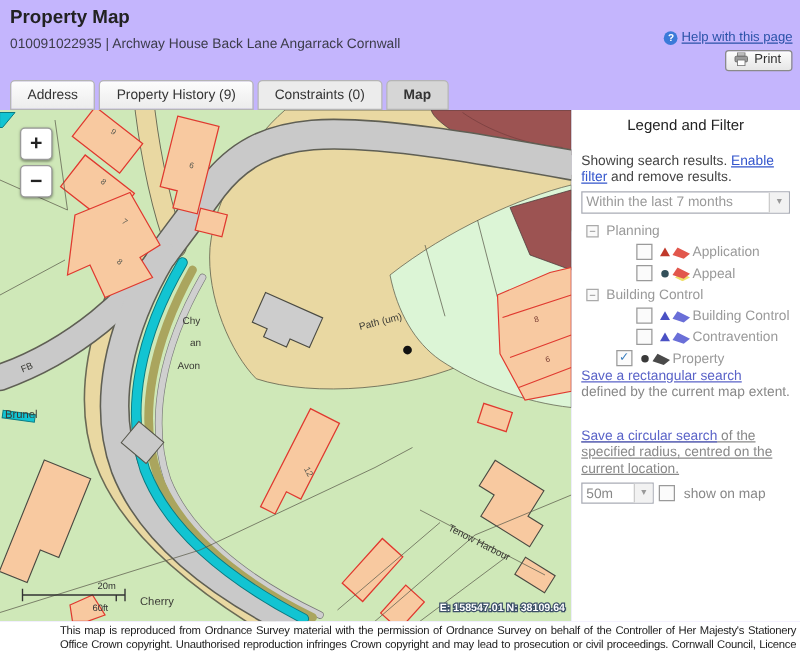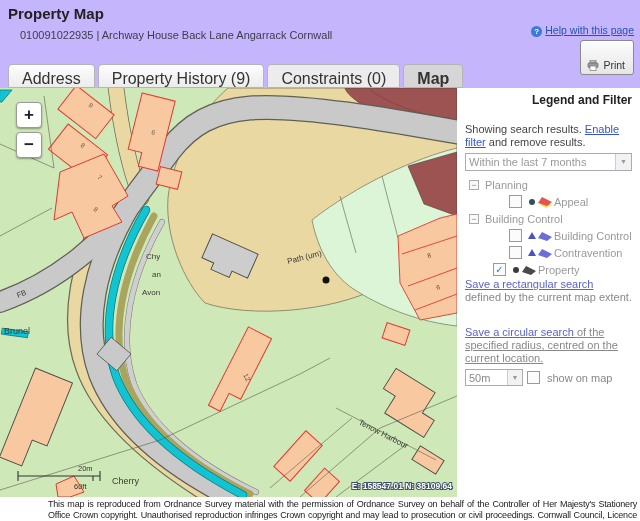--- a/index.html
+++ b/index.html
@@ -4,38 +4,38 @@
 <style>
   * { margin:0; padding:0; box-sizing:border-box; }
   html,body { width:640px; background:#fff; font-family:"Liberation Sans","DejaVu Sans",sans-serif; color:#333; }
   .page { width:640px; height:521px; position:relative; overflow:hidden; background:#c4b5fd; }
 
   
   .hdr { position:relative; height:64px; }
   .title { position:absolute; left:8px; top:5px; font-size:15px; font-weight:bold; color:#222; }
   .helplink { position:absolute; right:6px; top:24px; font-size:10.5px; color:#2a52a8; text-decoration:underline; cursor:pointer; }
   .helpico { display:inline-block; width:11px; height:11px; border-radius:50%; background:#3b7ad9; color:#fff; font-size:8px; font-weight:bold; text-align:center; line-height:11px; margin-right:3px; text-decoration:none; }
-  .propref { position:absolute; left:20px; top:29px; font-size:11px; color:#3c3c4a;text-align:right; }
-  .printbtn { position:absolute; right:6px; top:40px; font-size:10.5px; color:#333; border:1px solid #8a8a8a; border-radius:3px; background:linear-gradient(#fdfdfd,#e6e6e6); padding:18px 8px 3px 6px; cursor:pointer; display:flex; align-items:center; gap:4px; }
+  .propref { position:absolute; left:8px; top:29px; font-size:11px; color:#3c3c4a;text-align:right; }
+  .printbtn { position:absolute; right:6px; top:40px; font-size:10.5px; color:#333; border:1px solid #8a8a8a; border-radius:3px; background:linear-gradient(#fdfdfd,#e6e6e6); padding:0 8px 3px 6px; cursor:pointer; display:flex; align-items:center; gap:4px; }
 
   
   .tabs { position:absolute; top:64px; left:0; width:640px; height:24px; display:flex; padding-left:8px; gap:3px; }
-  .tab { font-size:16px; color:#333; border:1px solid #b5b5b5; border-radius:4px 4px 0 0; background:linear-gradient(#fdfdfd,#ececec); padding:5px 13px 0 13px; height:24px; cursor:pointer; }
+  .tab { font-size:11px; color:#333; border:1px solid #b5b5b5; border-radius:4px 4px 0 0; background:linear-gradient(#fdfdfd,#ececec); padding:5px 13px 0 13px; height:24px; cursor:pointer; }
   .tab.t3 { background:#ececec; }
   .tab.active { background:#d6d6d6; font-weight:bold; }
 
   
   .main { position:absolute; top:88px; left:0; width:640px; height:409px; display:flex; }
   .mapwrap { position:relative; width:457px; height:409px; }
   .zoombtn { position:absolute; left:16px; width:26px; height:26px; background:#fff; border:1px solid #9a9a9a; border-radius:4px; box-shadow:0 1px 2px rgba(0,0,0,.35); font-size:17px; font-weight:bold; color:#222; text-align:center; line-height:24px; cursor:pointer; }
   .zin { top:14px; } .zout { top:44px; }
 
   
   .legend { width:183px; height:409px; background:#fff; padding:4px 8px 4px 8px; font-size:11px; }
-  .ltitle { text-align:right; font-size:12px; font-weight:bold; color:#222; margin-top:1px; }
+  .ltitle { text-align:center; font-size:12px; font-weight:normal; color:#222; margin-top:1px; }
   .lintro { color:#444; line-height:13px; margin-top:16px; }
   .alink { color:#3355cc; text-decoration:underline; cursor:pointer; }
   .plink { color:#5a63c8; text-decoration:underline; cursor:pointer; }
   .fsel { margin-top:4px; height:18px; border:1px solid #a9acb5; background:#fff; display:flex; align-items:center; color:#9a9a9a; cursor:default; }
   .fsel .stxt { flex:1; padding-left:3px; white-space:nowrap; overflow:hidden; }
   .fsel .sarrow { width:16px; height:16px; background:#f2f2f2; border-left:1px solid #ccc; color:#999; font-size:7px; text-align:center; line-height:16px; }
   .tree { margin-top:5px; color:#9a9a9a; }
   .trow { display:flex; align-items:center; height:17px; }
   .lvl1 { padding-left:4px; } .lvl2 { padding-left:44px; } .lvlp { padding-left:28px; }
   .colbox { width:10px; height:10px; border:1px solid #aaa; background:#fafafa; color:#888; font-size:9px; line-height:8px; text-align:center; margin-right:6px; }
@@ -226,20 +226,28 @@
       </div>
 
       <div class="tree">
         <div class="trow lvl1">
           <span class="colbox">−</span>
           <span>Planning</span>
         </div>
         <div class="trow lvl2">
           <span class="cb"></span>
           <svg class="licon" width="28" height="12" viewBox="0 0 28 12">
+            <path d="M3,9 L7,2 L11,9 Z" fill="#c0392b"></path>
+            <path d="M13,8 L17,2 L27,7 L22,11 Z" fill="#e2574c"></path>
+          </svg>
+          <span class="tlabel">Application</span>
+        </div>
+        <div class="trow lvl2">
+          <span class="cb"></span>
+          <svg class="licon" width="28" height="12" viewBox="0 0 28 12">
             <circle cx="7" cy="6" r="3" fill="#33505a"></circle>
             <path d="M15,9 L20,5 L27,9 L21,12 Z" fill="#efe06a"></path>
             <path d="M13,7 L17,1 L27,6 L22,10 Z" fill="#e2574c"></path>
           </svg>
           <span class="tlabel">Appeal</span>
         </div>
         <div class="trow lvl1">
           <span class="colbox">−</span>
           <span>Building Control</span>
         </div>

